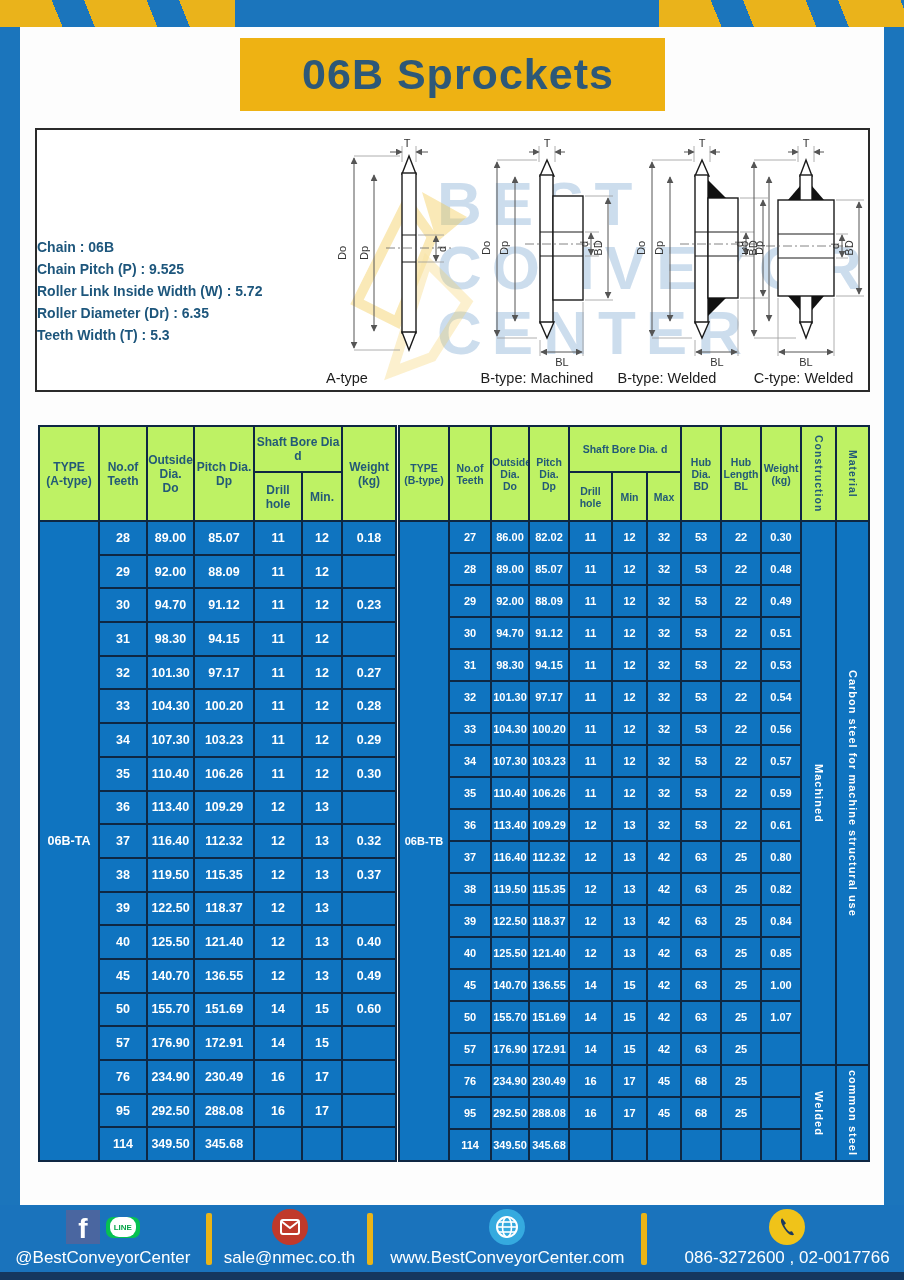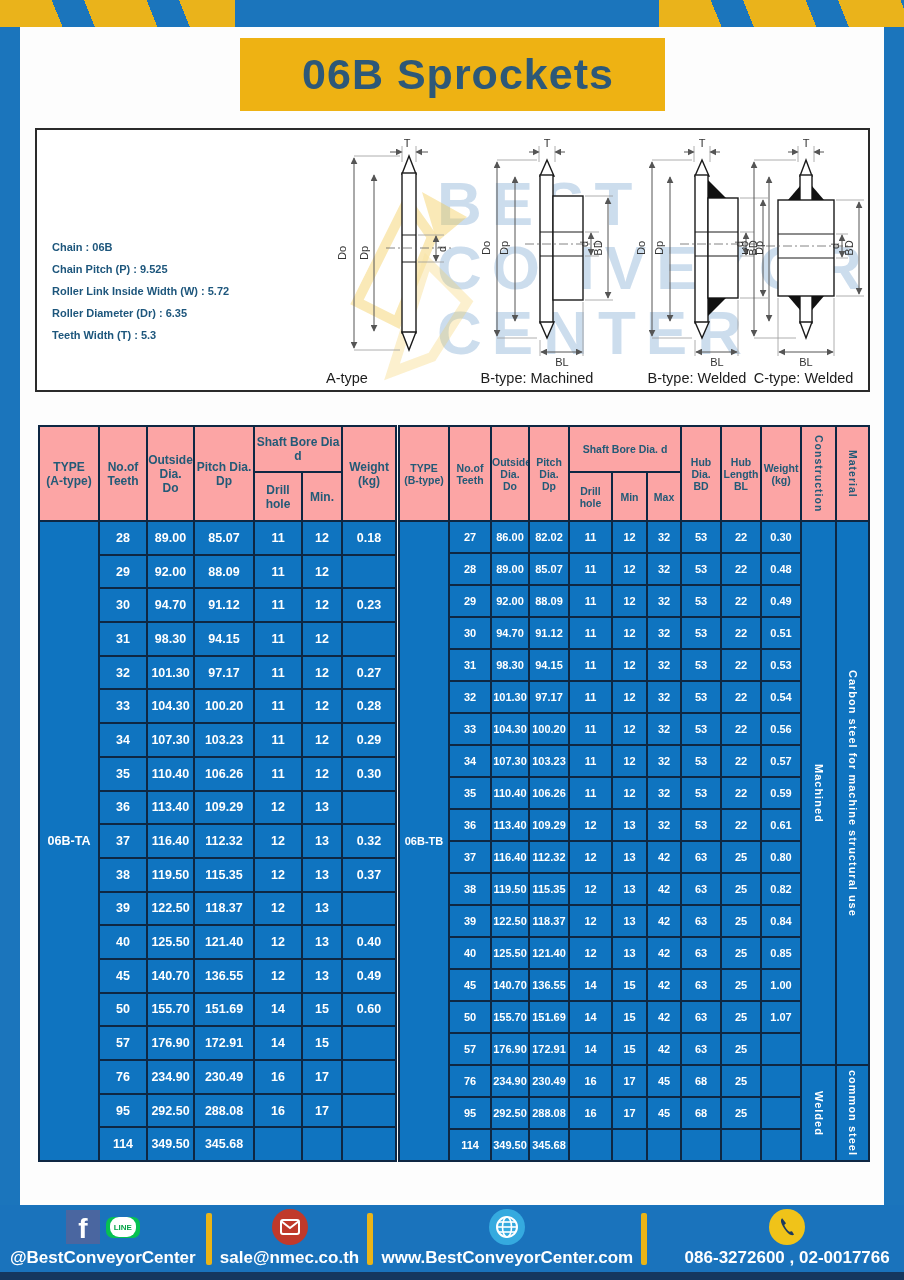--- a/index.html
+++ b/index.html
@@ -21,54 +21,54 @@
   .title-banner { position:absolute; left:220px; top:11px; width:425px; height:73px;
     background:#eeb213; display:flex; align-items:center; justify-content:center; }
   .title-banner h1 { font-size:43px; font-weight:bold; color:#2d5878; letter-spacing:1px;margin-left:11px; }
   
   .diagram-panel { position:absolute; left:15px; top:101px; width:835px; height:264px;
     background:#ffffff; border:2px solid #2a2a2a; overflow:hidden; }
   .watermark { position:absolute; left:400px; top:42px; width:470px; height:220px;
     font-weight:bold; font-size:62px; line-height:1.04; letter-spacing:10px;
     color:#bcd2e8; opacity:.75; white-space:nowrap; }
   .wm-logo { position:absolute; left:300px; top:52px; opacity:.5; }
-  .spec-block { position:absolute; left:15px; top:106px; color:#1d567c;
-    font-weight:bold; font-size:11px; line-height:22px; }
+  .spec-block { position:absolute; left:0; top:106px; color:#1d567c;
+    font-weight:bold; font-size:14px; line-height:22px; }
   .diag { position:absolute; top:6px; }
   .diag-caption { position:absolute; top:240px; text-align:center; font-size:14.5px; color:#1c1c1c; }
   .cap1 { left:250px; width:120px; }
   .cap2 { left:420px; width:160px; }
-  .cap3 { left:585px; width:150px; }
+  .cap3 { left:555px; width:150px; }
   .cap4 { left:700px; width:133px; }
   svg text { font-family:"Liberation Sans", sans-serif; font-size:11px; fill:#333; }
   
   .tbl-wrap-a { position:absolute; left:18px; top:398px; }
   .tbl-wrap-b { position:absolute; left:378px; top:398px; }
   table { border-collapse:collapse; table-layout:fixed; font-weight:bold; }
   th, td { border:2px solid #0e2743; text-align:center; vertical-align:middle; overflow:hidden; }
-  th { background:#fca5a5; color:#235a77; white-space:pre-line; }
+  th { background:#bef264; color:#235a77; white-space:pre-line; }
   td { background:#0f74c0; color:#ffffff; }
   #table-a { width:357px; } #table-b { width:472px; }
   #table-a th { font-size:12px; } #table-b th { font-size:10.5px; }
   #table-a td { font-size:12.5px; } #table-b td { font-size:11px; }
   #table-a thead tr:first-child { height:46px; } #table-a thead tr:last-child { height:49px; }
   #table-b thead tr:first-child { height:46px; } #table-b thead tr:last-child { height:49px; }
   #table-a tbody tr { height:33.7px; }
   #table-b tbody tr { height:32px; }
   .vert { writing-mode:vertical-rl; letter-spacing:1px; }
   th.vert { padding:4px 0; }
   td.vert { font-size:10.5px; }
   .type-cell { font-size:13px; }
   
   .footer { position:absolute; left:0; top:1205px; width:904px; height:67px;
     background:#1a73bc; display:flex; align-items:center; }
   .fsec { display:flex; flex-direction:column; align-items:center; justify-content:center; gap:3px; }
   .fsec-1 { flex:1.32 1 0; } .fsec-2 { flex:1.0 1 0;text-align:center; } .fsec-3 { flex:1.72 1 0; } .fsec-4 { flex:1.5 1 0;margin-left:23px; }
   .fdiv { flex:0 0 6px; height:52px; background:#e9b417; border-radius:2px; }
-  .flabel { color:#ffffff; font-weight:bold; font-size:17px; white-space:nowrap; }
+  .flabel { color:#ffffff; font-weight:normal; font-size:17px; white-space:nowrap; }
   .icon-row { display:flex; gap:6px; align-items:center; height:36px; }
   .fb-icon { width:34px; height:34px; background:#4a66a0; color:#fff; font-weight:bold;
     font-size:28px; display:flex; align-items:flex-end; justify-content:center; line-height:30px; }
   .line-icon { width:34px; height:21px; background:#06c152; border-radius:7px;
     display:flex; align-items:center; justify-content:center; }
   .line-bubble { width:26px; height:20px; background:#fff; border-radius:9px;
     color:#06a549; font-size:8px; font-weight:bold; display:flex; align-items:center; justify-content:center; }
   .round-icon { width:36px; height:36px; border-radius:50%; display:flex; align-items:center; justify-content:center; }
   .mail-icon { background:#c0392b; } .globe-icon { background:#35aadf; } .phone-icon { background:#f0c319; }
   .bottom-strip { position:absolute; left:0; top:1272px; width:904px; height:8px; background:#15375e; }

